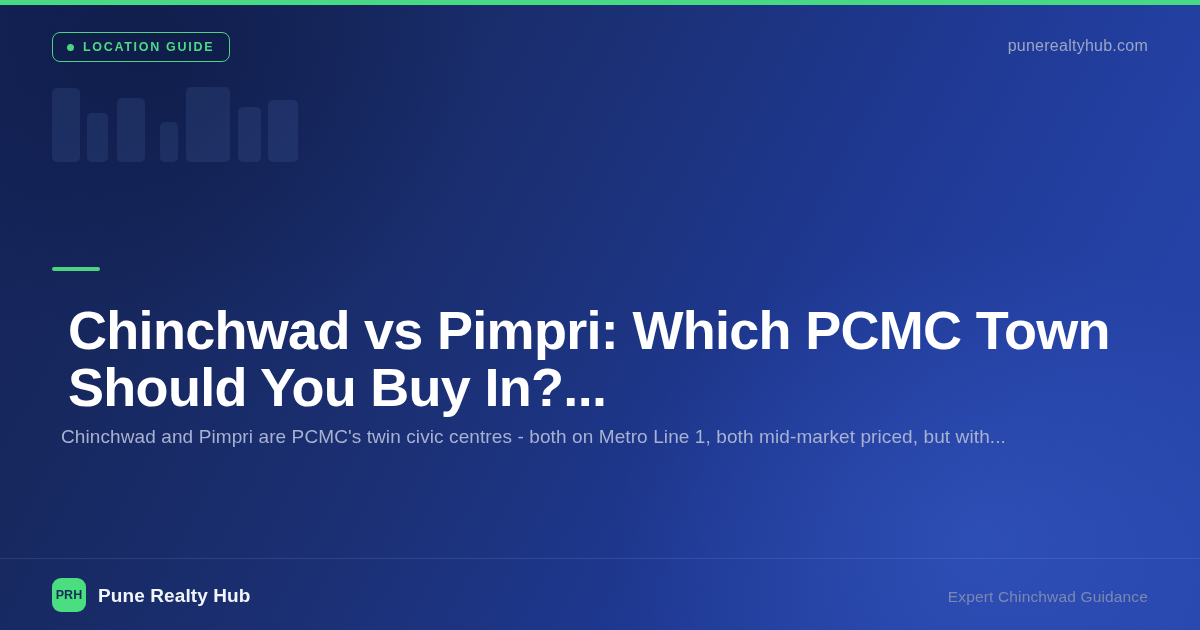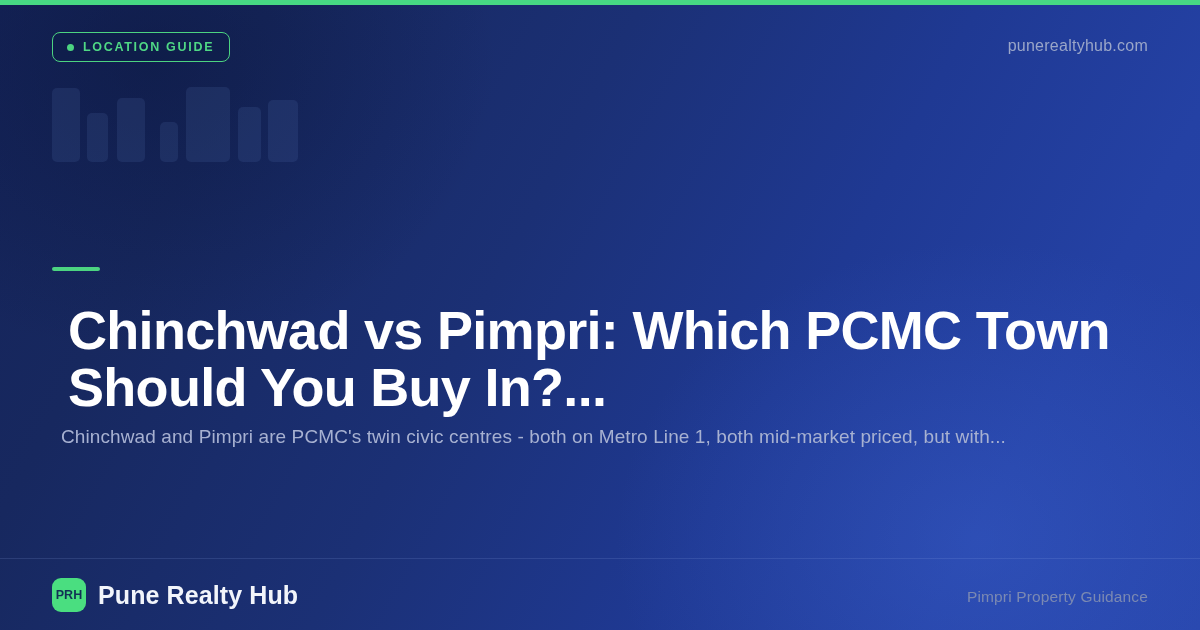--- a/index.html
+++ b/index.html
@@ -178,21 +178,21 @@
   }
   .brand-mark span {
     color: #123055;
     font-size: 12.5px;
     font-weight: bold;
     letter-spacing: 0.1px;
     line-height: 1;
   }
   .brand-name {
     color: #f2f5fb;
-    font-size: 25px;
+    font-size: 19px;
     font-weight: bold;
     letter-spacing: 0.1px;
     line-height: 1;
     white-space: nowrap;
   }
   .footer-tagline {
     position: absolute;
     right: 52px;
     top: 589px;
     color: #7b89b2;
@@ -237,15 +237,15 @@
 
   <div class="footer-divider"></div>
 
   <div class="brand">
     <div class="brand-mark">
       <span>PRH</span>
     </div>
     <div class="brand-name">Pune Realty Hub</div>
   </div>
 
-  <div class="footer-tagline">Pimpri Property Guidance</div>
+  <div class="footer-tagline">Expert Chinchwad Guidance</div>
 
 </div>
 
 </body></html>

